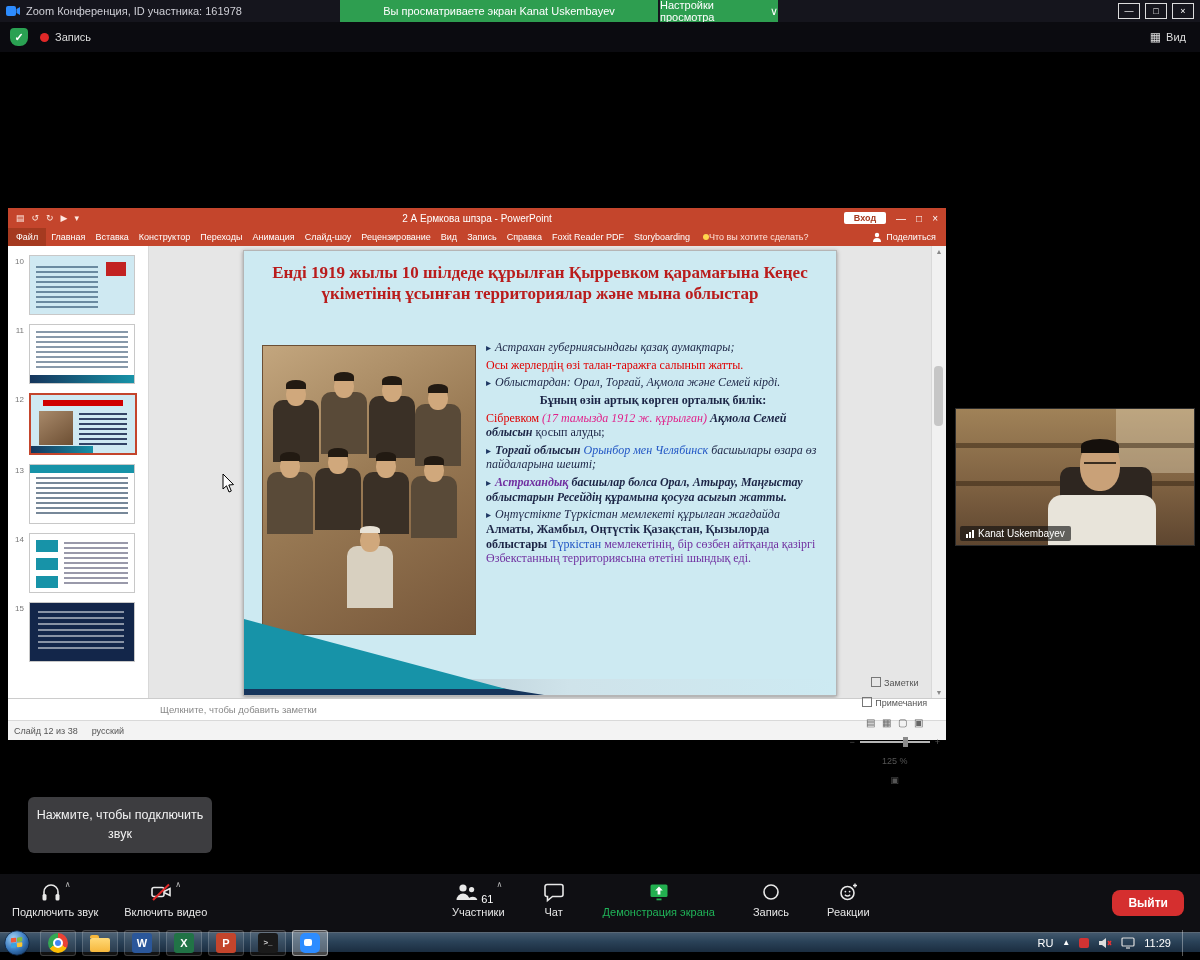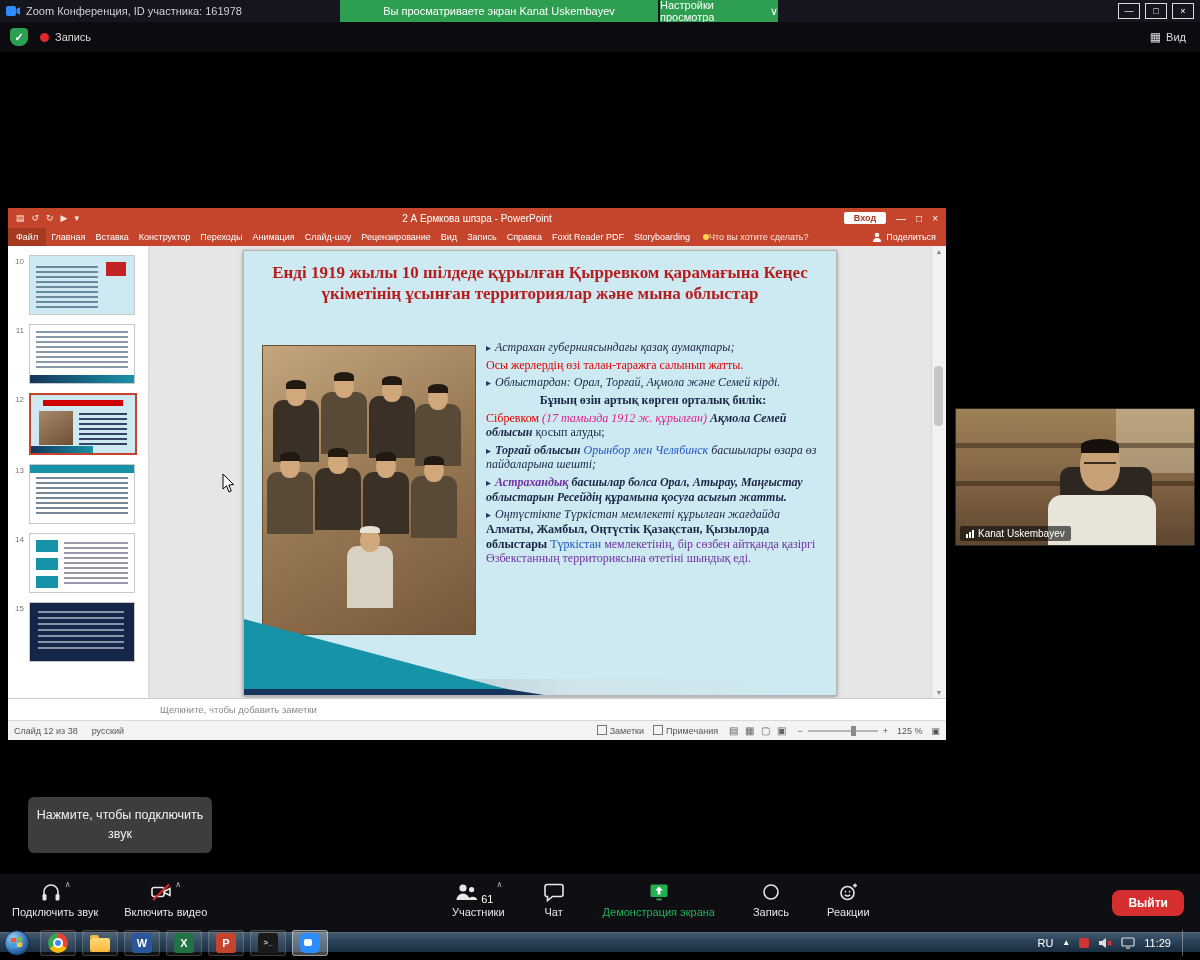--- a/index.html
+++ b/index.html
@@ -88,21 +88,21 @@
   .deco-navy{position:absolute;left:0;bottom:0;width:300px;height:62px;background:#16355c;
              clip-path:polygon(0 100%,0 22%,100% 100%);}
   .deco-teal{position:absolute;left:0;bottom:6px;width:262px;height:70px;background:#1793a8;
              clip-path:polygon(0 100%,0 0,100% 100%);}
   
   .notes{position:absolute;left:0;top:490px;width:100%;height:22px;background:#fff;border-top:1px solid #ccc;
          font-size:9.5px;color:#888;display:flex;align-items:center;padding-left:152px;box-sizing:border-box;}
   .statusbar{position:absolute;left:0;top:512px;width:100%;height:20px;background:#f3f3f3;border-top:1px solid #d9d9d9;
              display:flex;align-items:center;font-size:9px;color:#555;box-sizing:border-box;padding:0 6px;}
   .sb-left{display:flex;gap:14px;align-items:center;}
-  .sb-right{margin-left:auto;display:flex;gap:9px;align-items:center;}
+  .sb-right{margin-left:auto;display:flex;gap:9px;align-items:center;flex-direction:column;}
   .mini-ic{width:8px;height:8px;border:1px solid #777;display:inline-block;margin-right:3px;vertical-align:-1px;}
   .sb-views span{margin:0 2px;font-size:10px;color:#666;}
   .zoomctl{display:flex;align-items:center;gap:5px;}
   .ztrack{position:relative;width:70px;height:2px;background:#b5b5b5;display:inline-block;}
   .zthumb{position:absolute;left:62%;top:-4px;width:5px;height:10px;background:#8a8a8a;}
   
   .vtile{position:absolute;left:955px;top:408px;width:238px;height:136px;border:1px solid #2c2c2c;
          background:linear-gradient(180deg,#a08258 0%,#7c5f40 60%,#5e4630 100%);overflow:hidden;}
   .vt-light{position:absolute;right:0;top:0;width:78px;height:64px;background:rgba(243,232,203,.35);}
   .vt-shelf{position:absolute;left:0;width:100%;height:5px;background:rgba(42,27,12,.45);}

